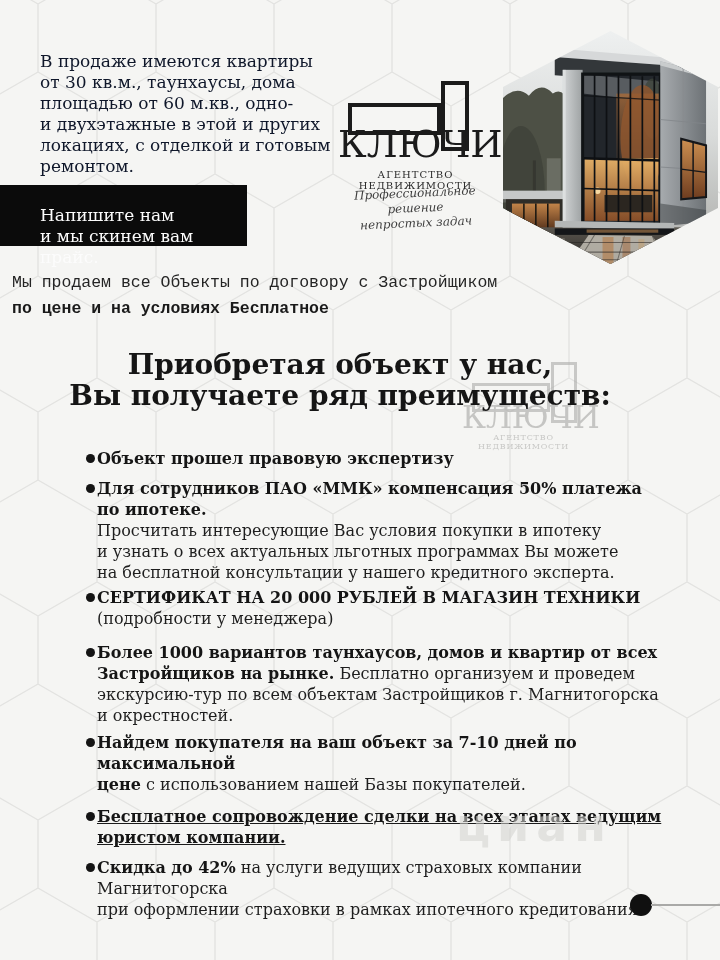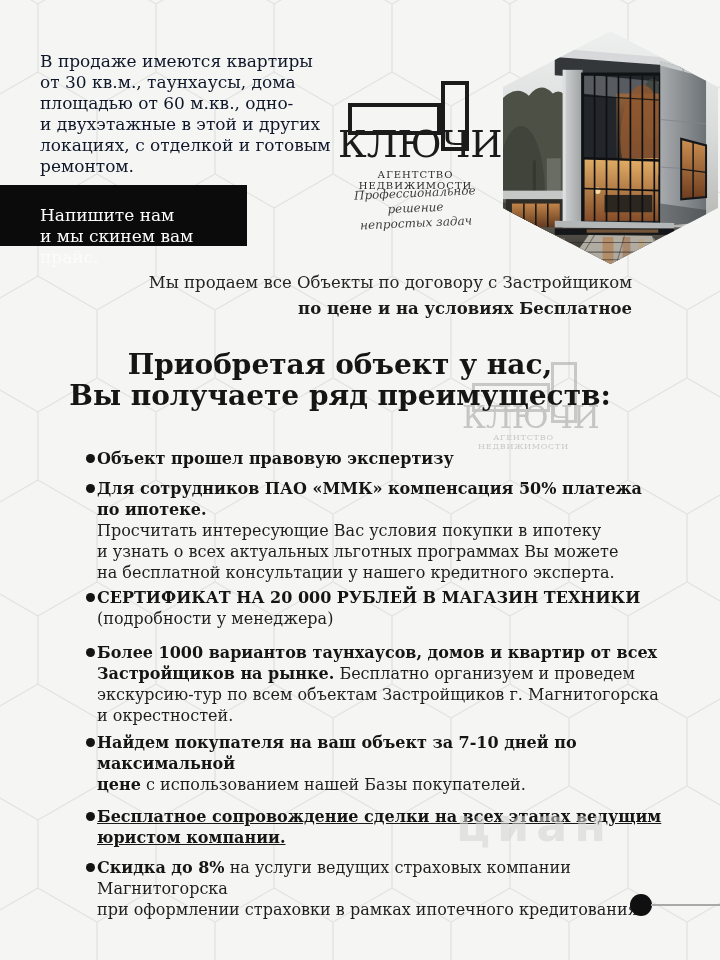--- a/index.html
+++ b/index.html
@@ -22,21 +22,21 @@
   .logo-tagline { left:328px; top:169px; width:175px; text-align:center; font-size:10px; letter-spacing:1px; color:#2a2a2a; }
   .logo-slogan { left:328px; top:186px; width:175px; text-align:center; font-size:12px; font-style:italic;
                  line-height:1.25; color:#3e3e3e; white-space:pre-line; transform:rotate(-2.5deg); }
 
   
   .photo-hex { left:503px; top:31px; width:215px; height:233px;
                clip-path:polygon(50% 0, 100% 24%, 100% 76%, 50% 100%, 0 76%, 0 24%); }
   .photo-hex svg { display:block; width:100%; height:100%; }
 
   
-  .subhead { left:12px; top:273px; width:620px; text-align:right; font-size:16.5px; color:#242424; }
+  .subhead { left:12px; top:273px; width:620px; text-align:left; font-size:16.5px; color:#242424;font-family:Liberation Mono, monospace; }
   .subhead .l2 { margin-top:7px; font-weight:700; color:#1a1a1a; }
 
   
   .wm-logo { left:462px; top:352px; width:125px; height:95px; opacity:.6; z-index:1; }
   .wm-rect { position:absolute; border:3px solid #ababa9; }
   .wm-name { position:absolute; left:0; top:50px; width:123px; text-align:center; font-size:31px; color:#a6a6a4; line-height:1; }
   .wm-tagline { position:absolute; left:0; top:81px; width:123px; text-align:center; font-size:8px; letter-spacing:.8px; color:#a9a9a7; }
 
   
   .heading { left:20px; top:349px; width:640px; text-align:center; font-size:28px; font-weight:700;
@@ -229,21 +229,21 @@
       <div class="txt"><span class="b">Найдем покупателя на ваш объект за 7-10 дней по максимальной
 цене</span><span class="reg">с использованием нашей Базы покупателей.</span></div>
     </li>
     <li>
       <span class="dot"></span>
       <div class="txt"><span class="b">Бесплатное сопровождение сделки на всех этапах ведущим
 юристом компании.</span><span class="reg"></span></div>
     </li>
     <li>
       <span class="dot"></span>
-      <div class="txt"><span class="b">Скидка до 8%</span><span class="reg">на услуги ведущих страховых компании Магнитогорска
+      <div class="txt"><span class="b">Скидка до 42%</span><span class="reg">на услуги ведущих страховых компании Магнитогорска
 при оформлении страховки в рамках ипотечного кредитования.</span></div>
     </li>
   </ul>
 
   <div class="abs site-wm">циан</div>
 
   <div class="abs corner-dot"></div>
   <div class="abs corner-line"></div>
 
 </div>

